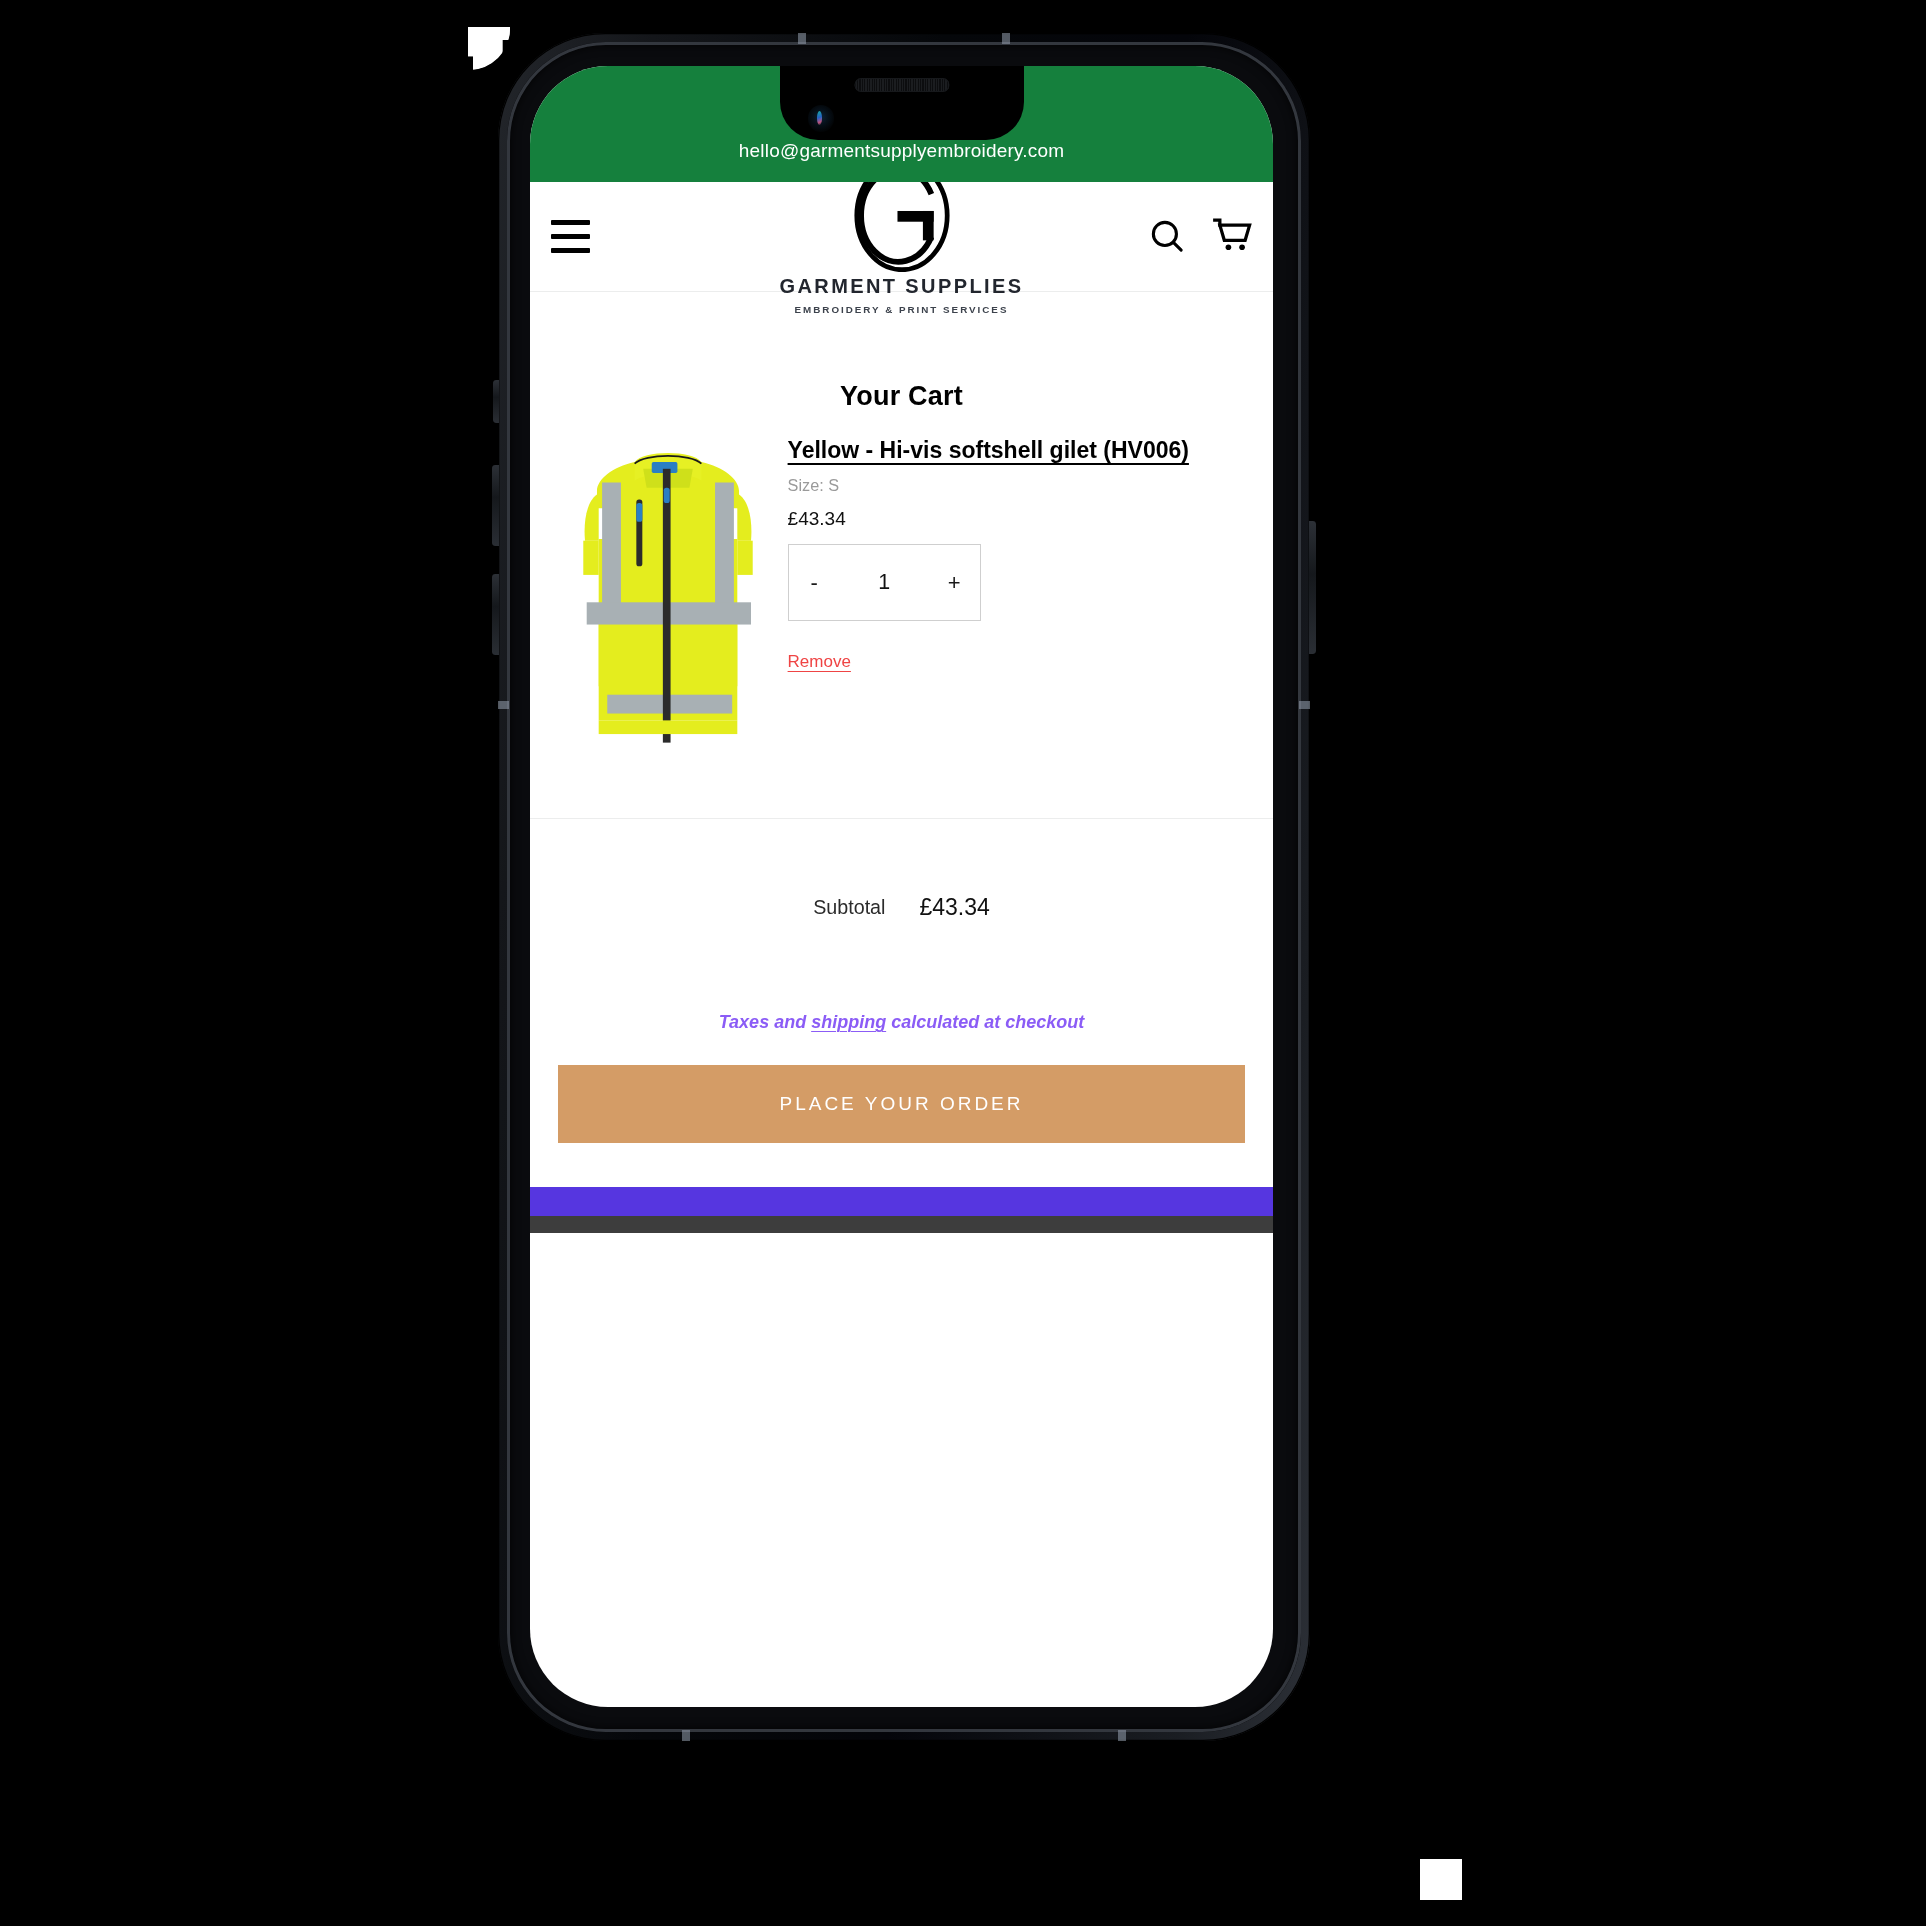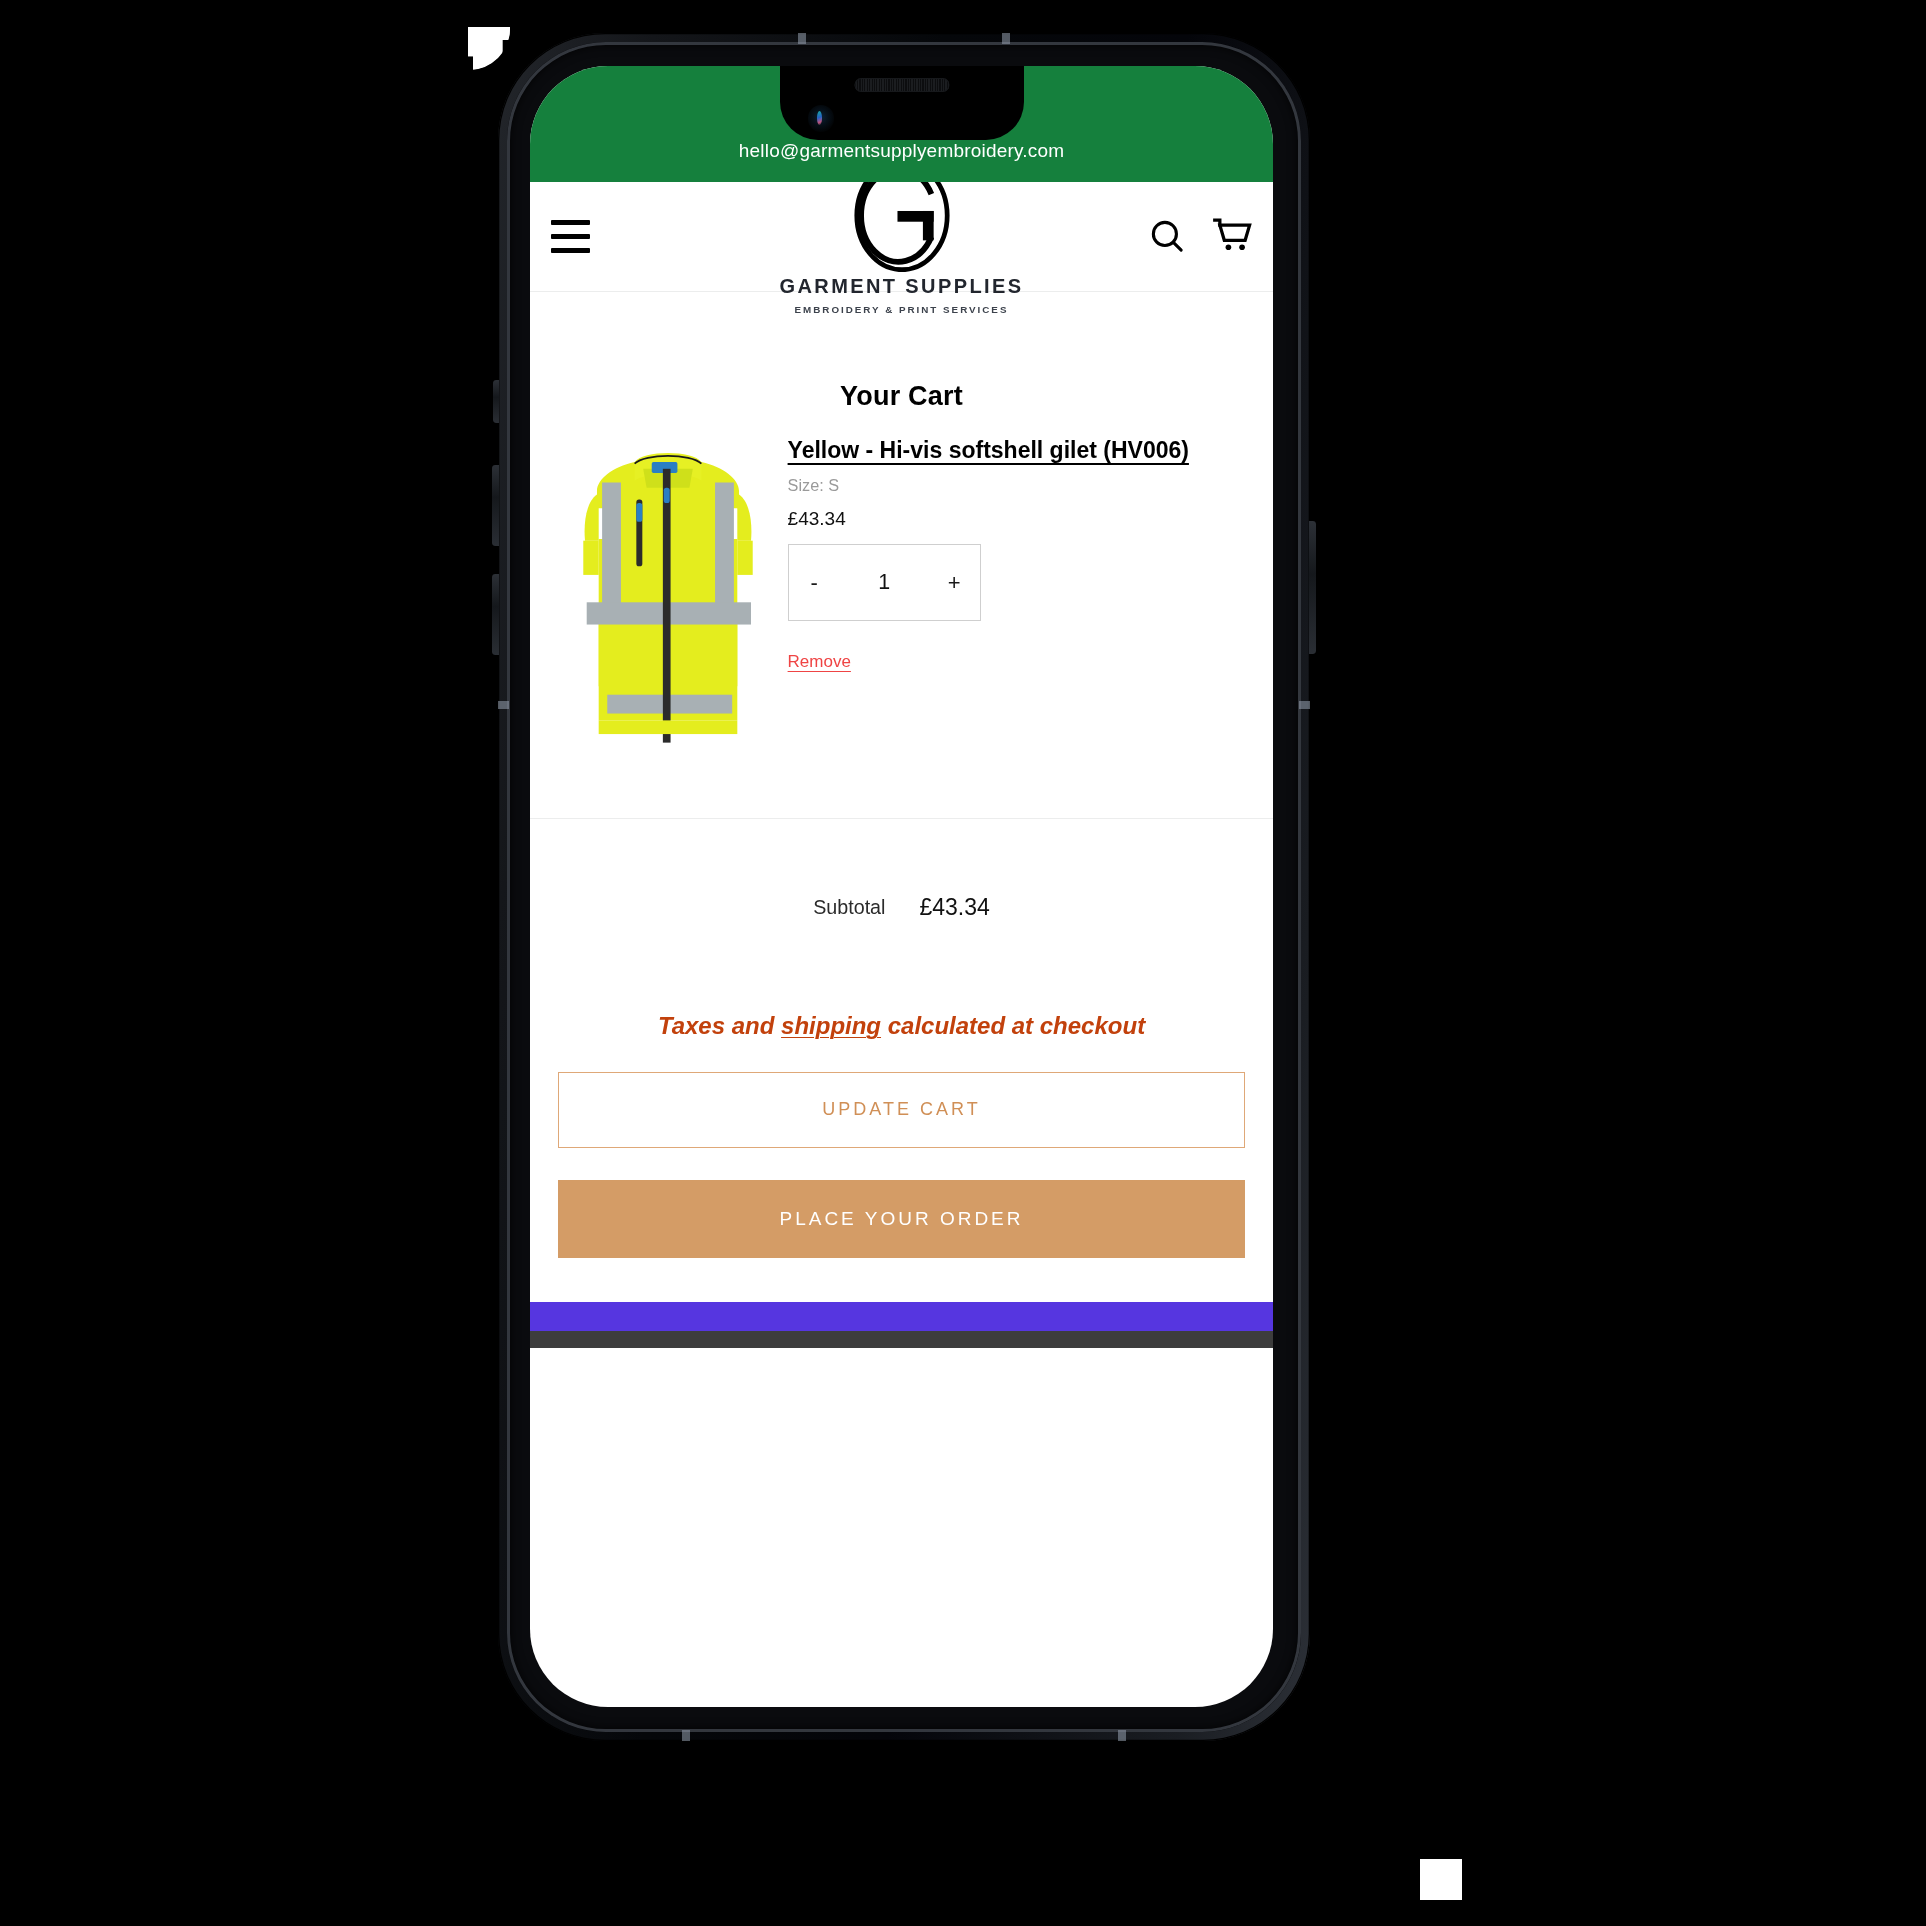--- a/index.html
+++ b/index.html
@@ -360,24 +360,24 @@
     font-size: 19.7px;
     color: #2b2b2b;
   }
   #subtotal-value {
     font-size: 23px;
     color: #111111;
   }
 
   #tax-note {
     text-align: center;
-    font-size: 24px;
+    font-size: 18px;
     font-weight: 700;
     font-style: italic;
-    color: #c2410c;
+    color: #8b5cf6;
     margin-top: 91px;
     font-family: "Liberation Sans", sans-serif;
   }
   #tax-note .lnk {
     text-decoration: underline;
     text-underline-offset: 3.4px;
     text-decoration-thickness: 1.3px;
     cursor: pointer;
   }
 
@@ -561,21 +561,20 @@
 
         <div id="cart-divider"></div>
 
         <div id="subtotal-row">
           <div id="subtotal-label">Subtotal</div>
           <div id="subtotal-value">£43.34</div>
         </div>
 
         <div id="tax-note"><span>Taxes and </span><span class="lnk">shipping</span><span> calculated at checkout</span></div>
 
-        <div id="btn-update">UPDATE CART</div>
 
         <div id="btn-place-order">PLACE YOUR ORDER</div>
 
         <div id="browser-bottom-bar"></div>
         <div id="browser-bottom-shade"></div>
       </div>
 
       <div id="home-indicator"></div>
     </div>
   </div>

